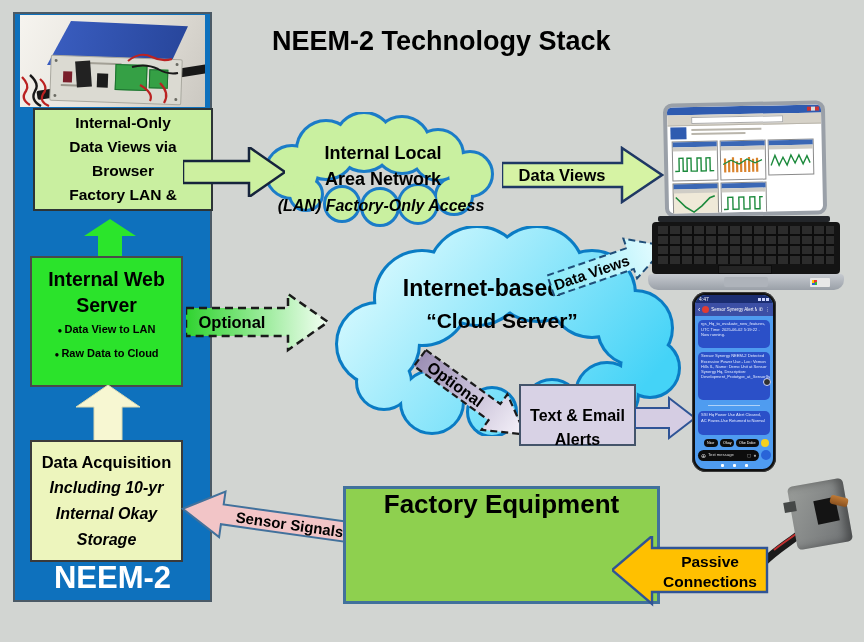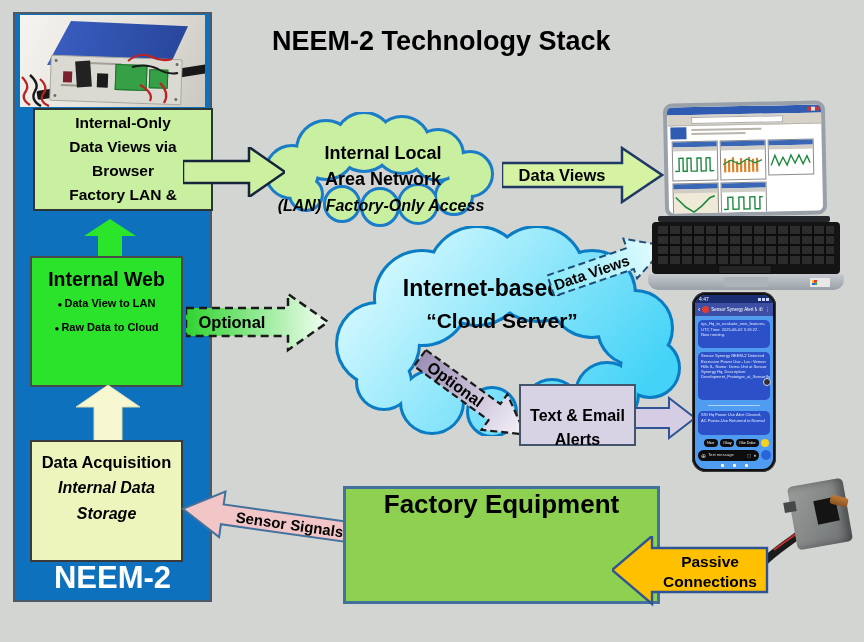--- a/index.html
+++ b/index.html
@@ -140,31 +140,33 @@
     <div>Browser</div>
     <div>Factory LAN &amp;</div>
   </div>
 
   <svg class="abs" style="left:84px;top:219px;z-index:2;" width="52" height="40">
     <polygon points="26,0 52,17 38,17 38,40 14,40 14,17 0,17" fill="#2be52b"></polygon>
   </svg>
 
   <div class="abs box web-server">
     <div class="t">Internal Web</div>
+    <div class="t">Server</div>
     <div class="b">Data View to LAN</div>
     <div class="b">Raw Data to Cloud</div>
   </div>
 
   <svg class="abs" style="left:76px;top:385px;z-index:2;" width="64" height="57">
     <polygon points="32,0 64,22 46,22 46,57 18,57 18,22 0,22" fill="#f7f7d2" stroke="#d9d9b2" stroke-width="1"></polygon>
   </svg>
 
   <div class="abs box data-acq">
     <div class="t">Data Acquisition</div>
-    <div class="i">Internal Data</div>
+    <div class="i">Including 10-yr</div>
+    <div class="i">Internal Okay</div>
     <div class="i">Storage</div>
   </div>
 
   <div class="abs neem-label">NEEM-2</div>
 
   <div class="abs title">NEEM-2 Technology Stack</div>
 
   <svg class="abs" style="left:252px;top:112px;z-index:2;" width="258" height="115" viewBox="0 0 258 115">
     <defs>
       <g id="lanC">

